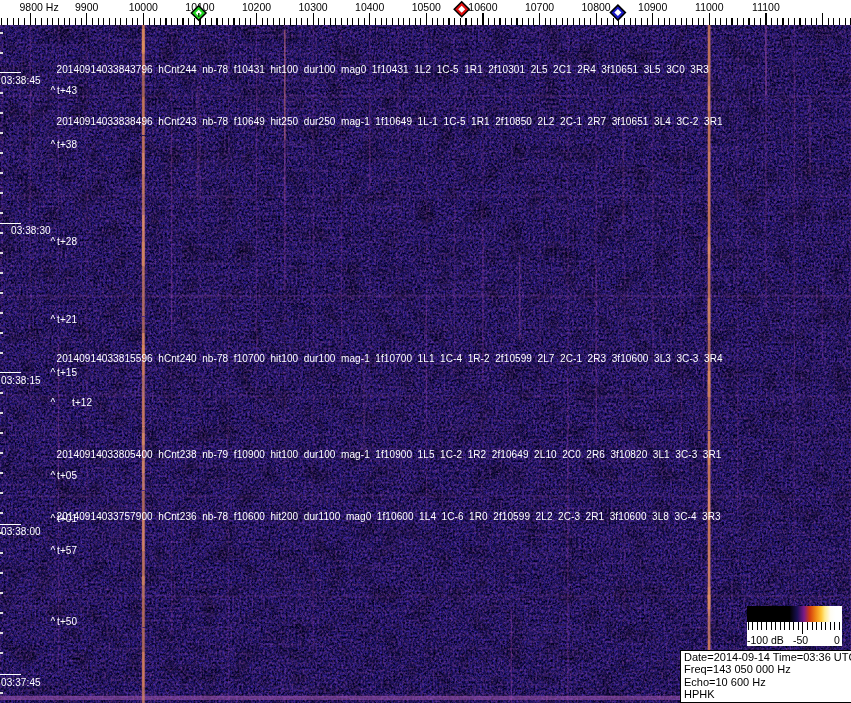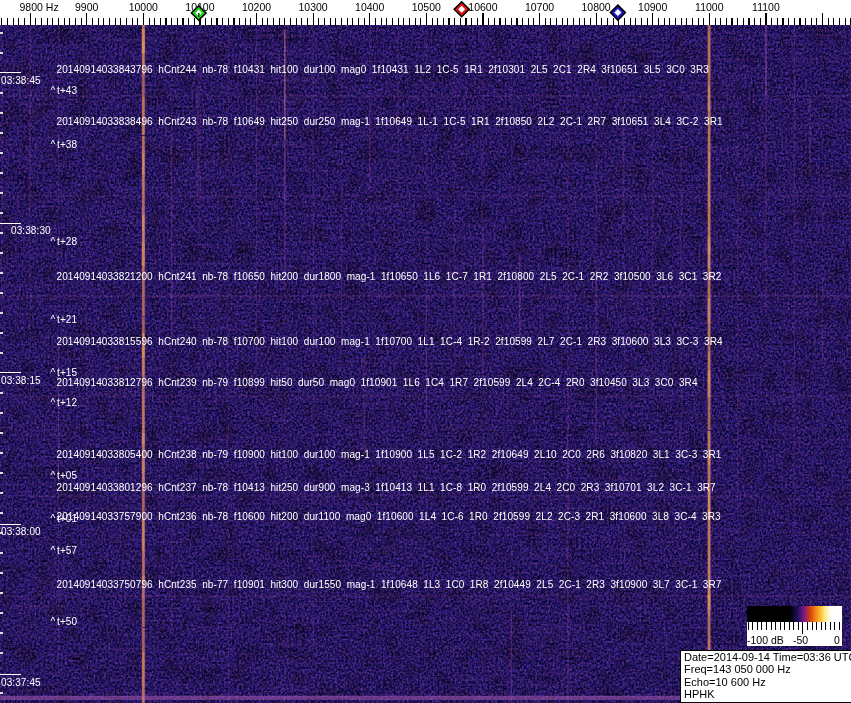--- a/index.html
+++ b/index.html
@@ -251,39 +251,35 @@
     <div style="position:absolute;left:0;top:532px;width:3px;height:2px;background:#ddd"></div>
     <div style="position:absolute;left:0;top:552px;width:3px;height:2px;background:#ddd"></div>
     <div style="position:absolute;left:0;top:572px;width:3px;height:2px;background:#ddd"></div>
     <div style="position:absolute;left:0;top:592px;width:3px;height:2px;background:#ddd"></div>
     <div style="position:absolute;left:0;top:612px;width:3px;height:2px;background:#ddd"></div>
     <div style="position:absolute;left:0;top:632px;width:3px;height:2px;background:#ddd"></div>
     <div style="position:absolute;left:0;top:652px;width:3px;height:2px;background:#ddd"></div>
     <div style="position:absolute;left:0;top:692px;width:3px;height:2px;background:#ddd"></div>
 <div class="wt" style="left:56.5px;top:64.5px">20140914033843796 hCnt244 nb-78 f10431 hit100 dur100 mag0 1f10431 1L2 1C-5 1R1 2f10301 2L5 2C1 2R4 3f10651 3L5 3C0 3R3</div>
     <div class="wt" style="left:56.5px;top:117.0px">20140914033838496 hCnt243 nb-78 f10649 hit250 dur250 mag-1 1f10649 1L-1 1C-5 1R1 2f10850 2L2 2C-1 2R7 3f10651 3L4 3C-2 3R1</div>
-    <div class="wt" style="left:56.5px;top:272.0px">20140914033821200 hCnt241 nb-78 f10650 hit200 dur1800 mag-1 1f10650 1L6 1C-7 1R1 2f10800 2L5 2C-1 2R2 3f10500 3L6 3C1 3R2</div>
-    <div class="wt" style="left:56.5px;top:337px">20140914033815596 hCnt240 nb-78 f10700 hit100 dur100 mag-1 1f10700 1L1 1C-4 1R-2 2f10599 2L7 2C-1 2R3 3f10600 3L3 3C-3 3R4</div>
-    <div class="wt" style="left:56.5px;top:378.0px">20140914033812796 hCnt239 nb-79 f10899 hit50 dur50 mag0 1f10901 1L6 1C4 1R7 2f10599 2L4 2C-4 2R0 3f10450 3L3 3C0 3R4</div>
+    <div class="wt" style="left:56.5px;top:354px">20140914033815596 hCnt240 nb-78 f10700 hit100 dur100 mag-1 1f10700 1L1 1C-4 1R-2 2f10599 2L7 2C-1 2R3 3f10600 3L3 3C-3 3R4</div>
     <div class="wt" style="left:56.5px;top:450.0px">20140914033805400 hCnt238 nb-79 f10900 hit100 dur100 mag-1 1f10900 1L5 1C-2 1R2 2f10649 2L10 2C0 2R6 3f10820 3L1 3C-3 3R1</div>
-    <div class="wt" style="left:56.5px;top:483.0px">20140914033801296 hCnt237 nb-78 f10413 hit250 dur900 mag-3 1f10413 1L1 1C-8 1R0 2f10599 2L4 2C0 2R3 3f10701 3L2 3C-1 3R7</div>
     <div class="wt" style="left:56.5px;top:512px">20140914033757900 hCnt236 nb-78 f10600 hit200 dur1100 mag0 1f10600 1L4 1C-6 1R0 2f10599 2L2 2C-3 2R1 3f10600 3L8 3C-4 3R3</div>
-    <div class="wt" style="left:56.5px;top:580.0px">20140914033750796 hCnt235 nb-77 f10901 hit300 dur1550 mag-1 1f10648 1L3 1C0 1R8 2f10449 2L5 2C-1 2R3 3f10900 3L7 3C-1 3R7</div>
     <div class="wt" style="left:50.5px;top:86.0px">^</div>
     <div class="wt" style="left:57px;top:86.0px">t+43</div>
     <div class="wt" style="left:50.5px;top:139.5px">^</div>
     <div class="wt" style="left:57px;top:139.5px">t+38</div>
     <div class="wt" style="left:50.5px;top:237.0px">^</div>
     <div class="wt" style="left:57px;top:237.0px">t+28</div>
     <div class="wt" style="left:50.5px;top:314.5px">^</div>
     <div class="wt" style="left:57px;top:314.5px">t+21</div>
     <div class="wt" style="left:50.5px;top:368.0px">^</div>
     <div class="wt" style="left:57px;top:368.0px">t+15</div>
     <div class="wt" style="left:50.5px;top:397.5px">^</div>
-    <div class="wt" style="left:57px;top:397.5px">t+12</div>
+    <div class="wt" style="left:72px;top:397.5px">t+12</div>
     <div class="wt" style="left:50.5px;top:470.5px">^</div>
     <div class="wt" style="left:57px;top:470.5px">t+05</div>
     <div class="wt" style="left:50.5px;top:513.5px">^</div>
     <div class="wt" style="left:57px;top:513.5px">t+01</div>
     <div class="wt" style="left:50.5px;top:546.0px">^</div>
     <div class="wt" style="left:57px;top:546.0px">t+57</div>
     <div class="wt" style="left:50.5px;top:617.0px">^</div>
     <div class="wt" style="left:57px;top:617.0px">t+50</div>
 <div style="position:absolute;left:746.5px;top:605.5px;width:95.5px;height:40px;background:#fff"></div>
 <div style="position:absolute;left:746.5px;top:605.5px;width:95.5px;height:16px;background:linear-gradient(to right,#000 0%,#000 45%,#1a1055 53%,#7a1a88 60%,#d43c10 66%,#ee8414 72%,#ffc436 78%,#ffeb90 82%,#fffdf4 88%,#fff 93%,#fff 100%)"></div>

